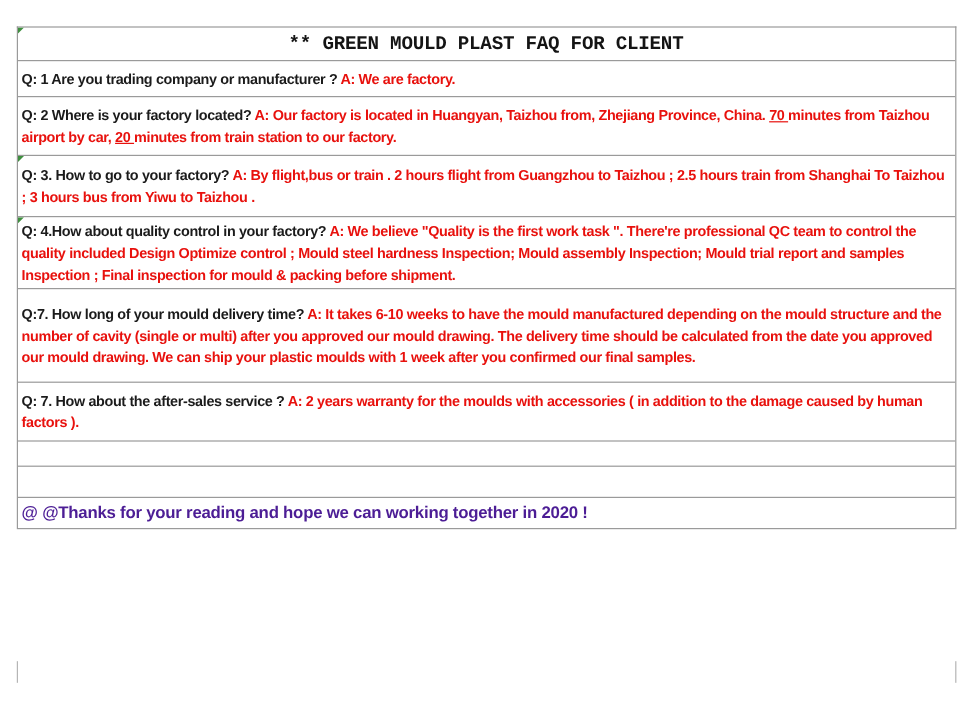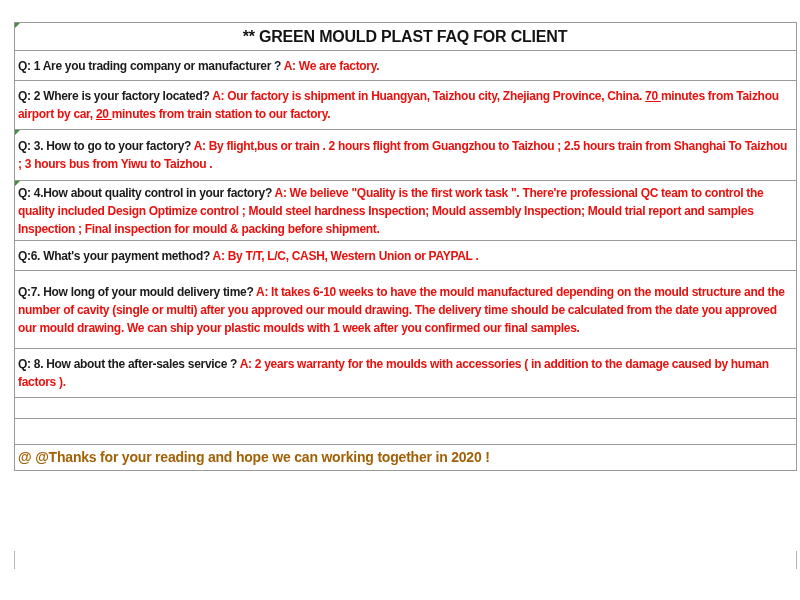--- a/index.html
+++ b/index.html
@@ -36,36 +36,37 @@
     line-height: 1.5;
     letter-spacing: -0.3px;
     font-weight: bold;
   }
   .q { color: #1b1b1b; }
   .a { color: #e8110d; }
   .a .u { text-decoration: underline; }
   .title-row {
     justify-content: center;
     text-align: right;
+    font-family: Liberation Mono, monospace;
   }
   .title-row span.t {
     font-size: 16px;
     font-weight: bold;
     color: #141414;
     letter-spacing: -0.2px;
   }
   .big-note {
     font-size: 14.5px !important;
     letter-spacing: -0.2px !important;
     color: #141414;
   }
   .close-note {
     font-size: 14px !important;
     letter-spacing: -0.2px !important;
-    color: #a16207;
+    color: #4c1d95;
   }
   .corner-flag {
     position: absolute;
     top: 0;
     left: 0;
     width: 0;
     height: 0;
     border-top: 5px solid #3f8f3f;
     border-right: 5px solid transparent;
   }
@@ -87,44 +88,41 @@
   <div class="row title-row" style="height:28px">
     <span class="corner-flag"></span>
     <span class="t">** GREEN MOULD PLAST FAQ FOR CLIENT</span>
   </div>
 
   <div class="row" style="height:30px">
     <p><span class="q">Q: 1 Are you trading company or manufacturer ? </span><span class="a">A: We are factory.</span></p>
   </div>
 
   <div class="row" style="height:49px">
-    <p><span class="q">Q: 2 Where is your factory located? </span><span class="a"><span>A: Our factory is shipment in Huangyan, Taizhou city, Zhejiang Province, China. </span><span class="u">70 </span><span>minutes from Taizhou airport by car, </span><span class="u">20 </span><span>minutes from train station to our factory.</span></span></p>
+    <p><span class="q">Q: 2 Where is your factory located? </span><span class="a"><span>A: Our factory is located in Huangyan, Taizhou from, Zhejiang Province, China. </span><span class="u">70 </span><span>minutes from Taizhou airport by car, </span><span class="u">20 </span><span>minutes from train station to our factory.</span></span></p>
   </div>
 
   <div class="row" style="height:51px">
     <span class="corner-flag"></span>
     <p><span class="q">Q: 3. How to go to your factory? </span><span class="a">A: By flight,bus or train . 2 hours flight from Guangzhou to Taizhou ; 2.5 hours train from Shanghai To Taizhou ; 3 hours bus from Yiwu to Taizhou .</span></p>
   </div>
 
   <div class="row" style="height:60px">
     <span class="corner-flag"></span>
     <p><span class="q">Q: 4.How about quality control in your factory? </span><span class="a">A: We believe "Quality is the first work task ". There're professional QC team to control the quality included Design Optimize control ; Mould steel hardness Inspection; Mould assembly Inspection; Mould trial report and samples Inspection ; Final inspection for mould &amp; packing before shipment.</span></p>
   </div>
 
 
-  <div class="row" style="height:30px">
-    <p><span class="q">Q:6. What's your payment method? </span><span class="a">A: By T/T, L/C, CASH, Western Union or PAYPAL .</span></p>
-  </div>
 
   <div class="row" style="height:78px">
     <p><span class="q">Q:7. How long of your mould delivery time? </span><span class="a">A: It takes 6-10 weeks to have the mould manufactured depending on the mould structure and the number of cavity (single or multi) after you approved our mould drawing. The delivery time should be calculated from the date you approved our mould drawing. We can ship your plastic moulds with 1 week after you confirmed our final samples.</span></p>
   </div>
 
   <div class="row" style="height:49px">
-    <p><span class="q">Q: 8. How about the after-sales service ? </span><span class="a">A: 2 years warranty for the moulds with accessories ( in addition to the damage caused by human factors ).</span></p>
+    <p><span class="q">Q: 7. How about the after-sales service ? </span><span class="a">A: 2 years warranty for the moulds with accessories ( in addition to the damage caused by human factors ).</span></p>
   </div>
 
 
   <div class="row" style="height:21px"></div>
 
   <div class="row" style="height:26px"></div>
 
   <div class="row" style="height:26px">
     <p class="close-note">@ @Thanks for your reading and hope we can working together in 2020 !</p>
   </div>

